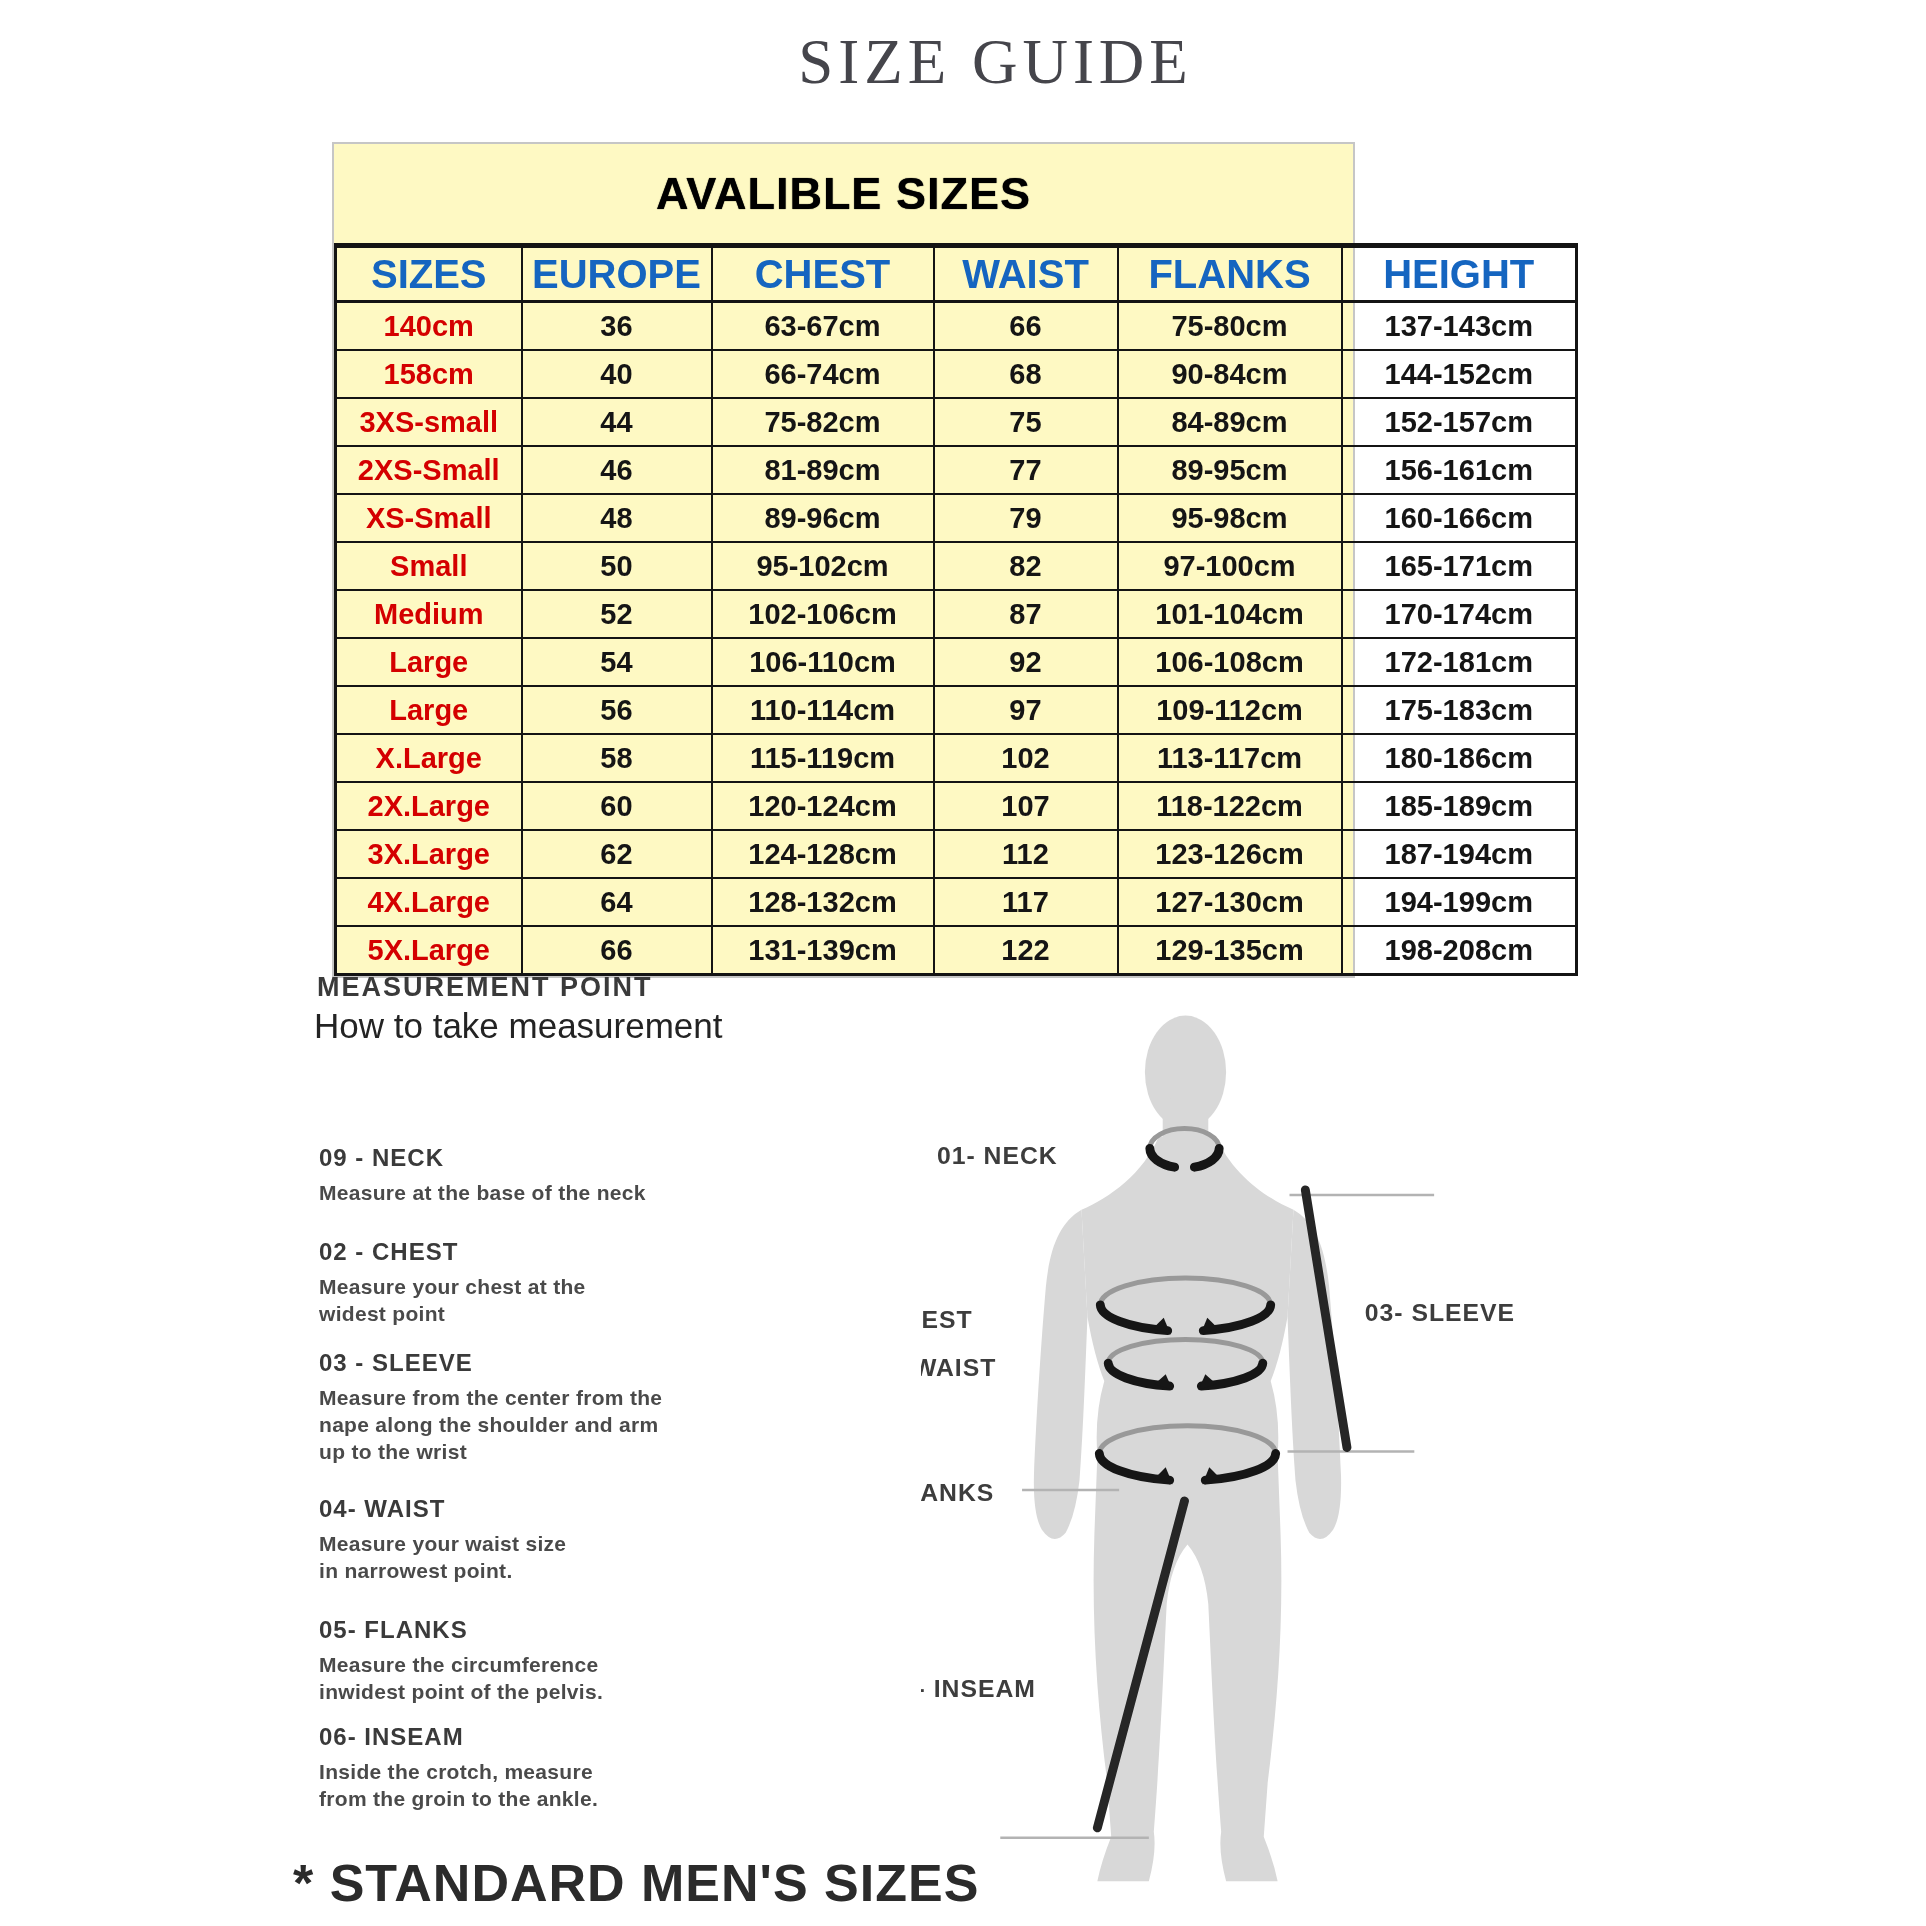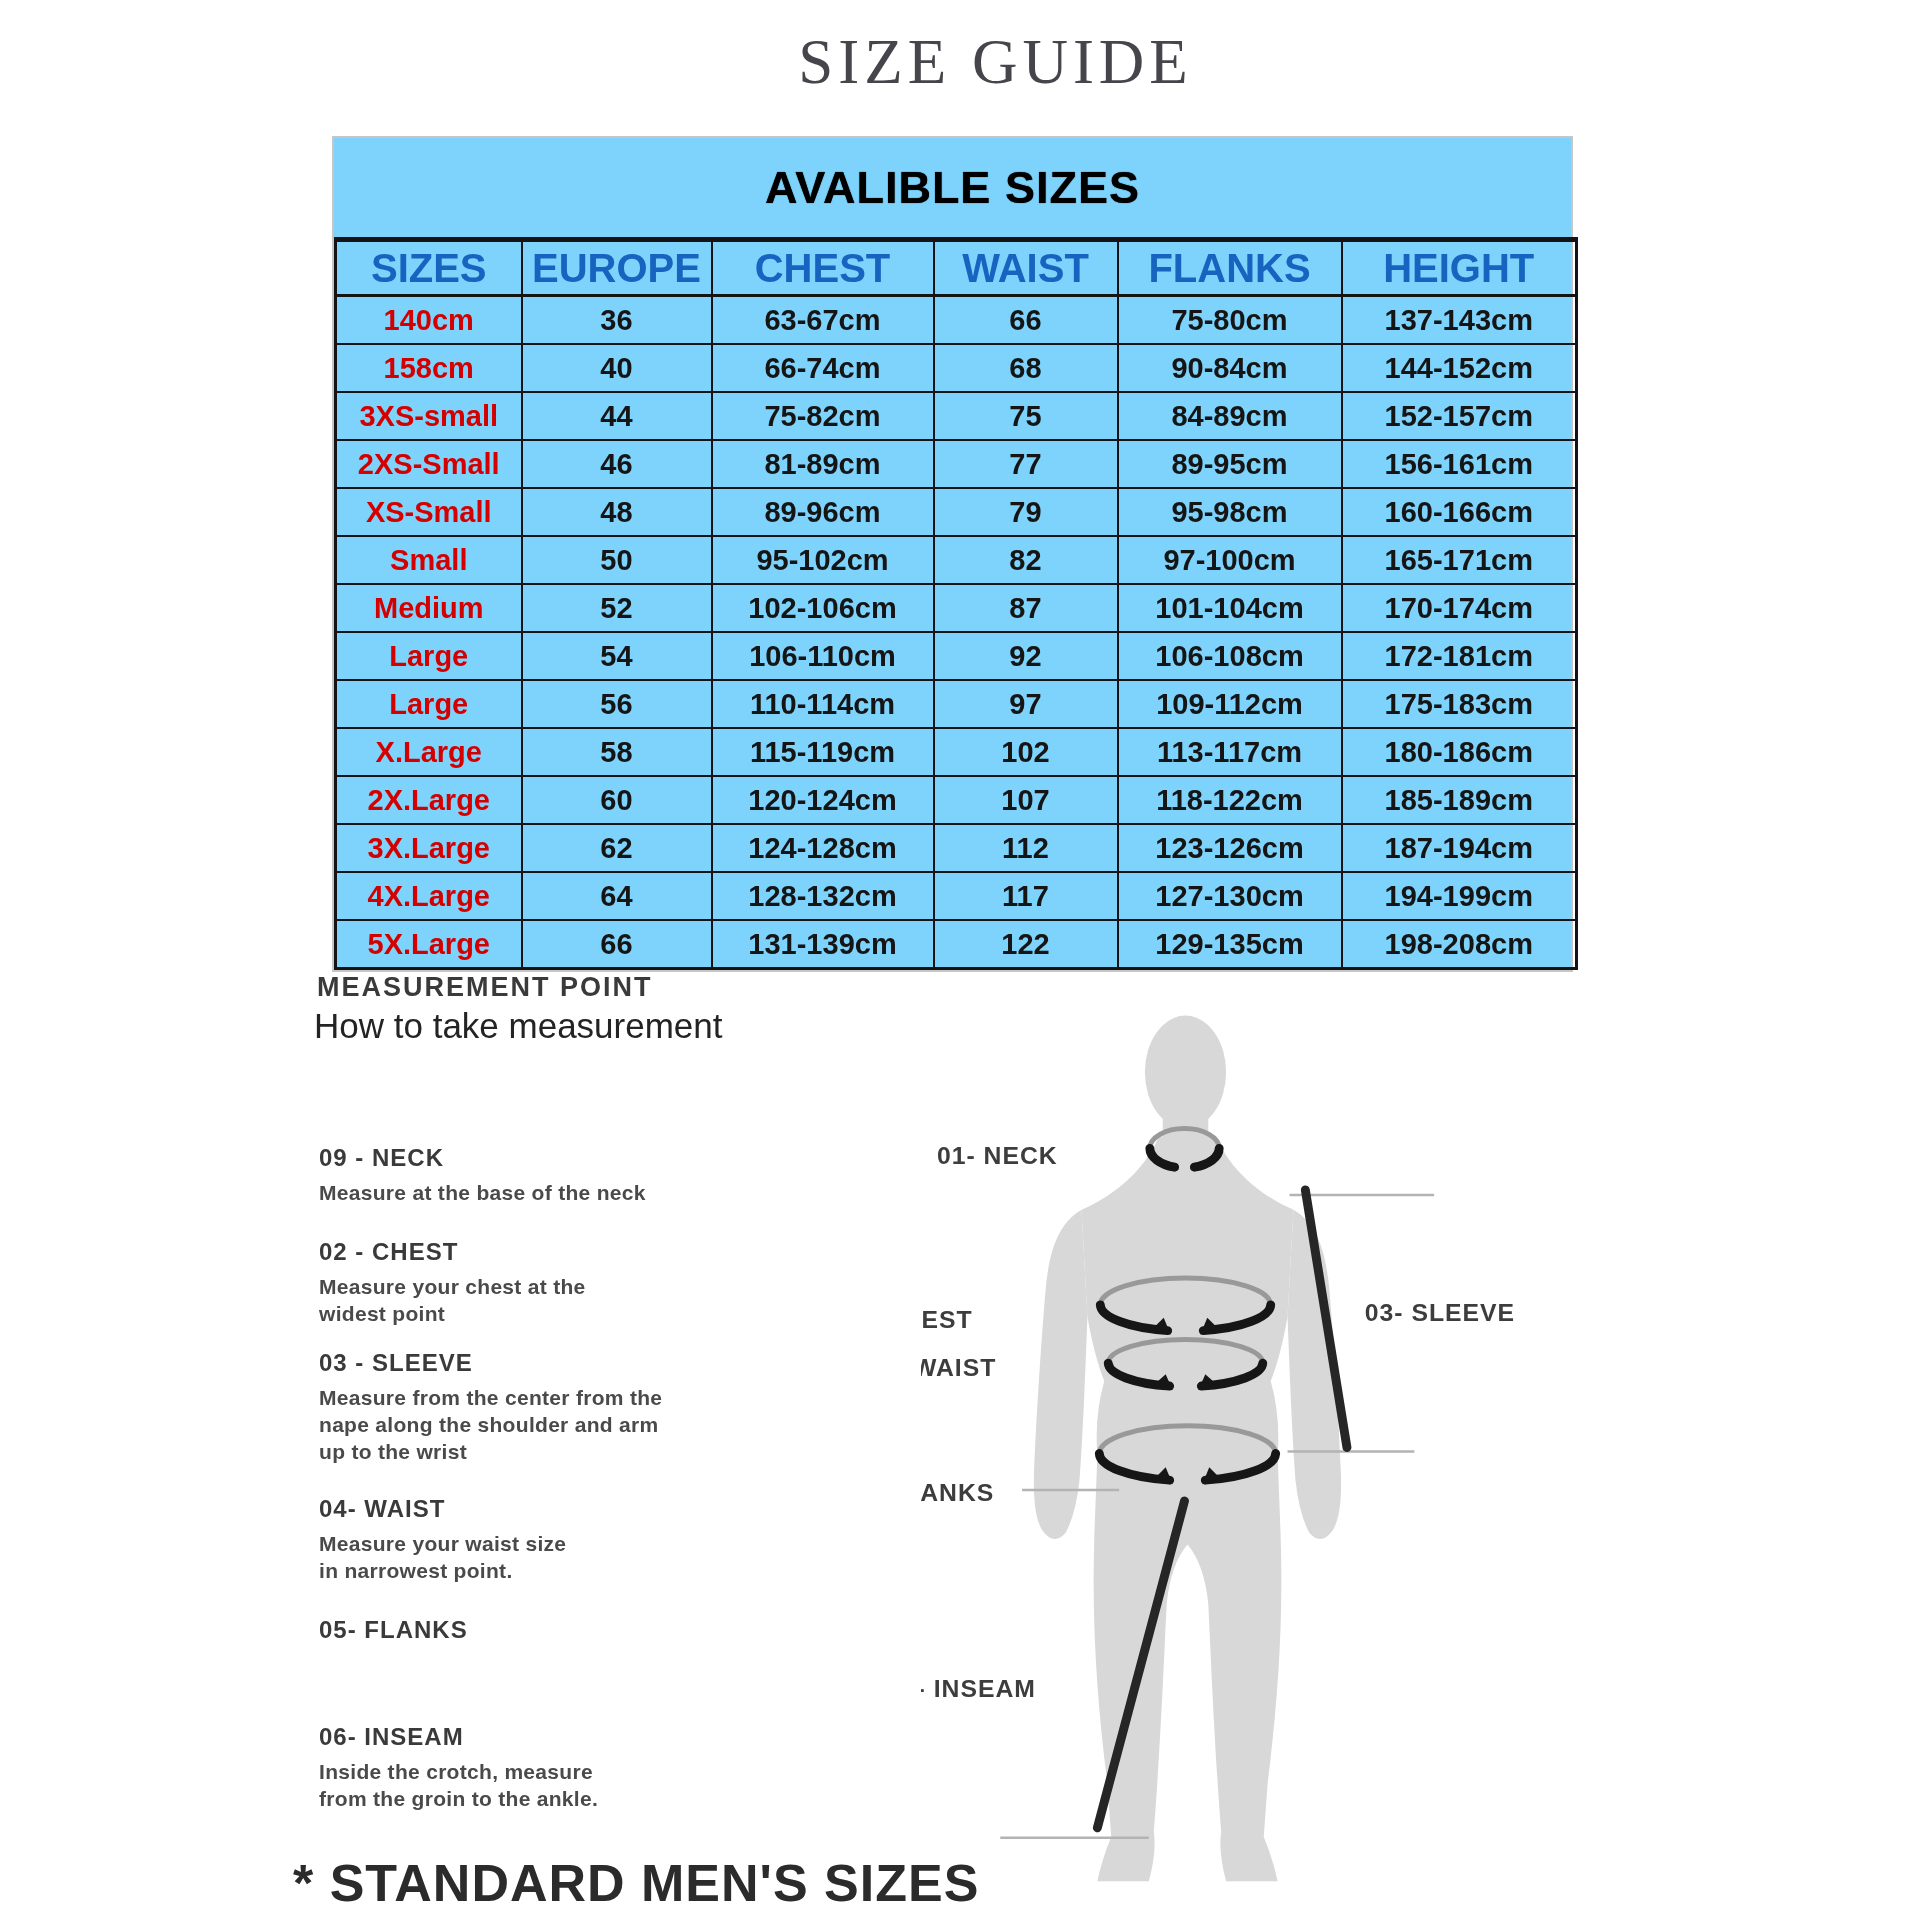--- a/index.html
+++ b/index.html
@@ -5,22 +5,22 @@
   html,body{margin:0;padding:0;background:#fff;}
   .page{position:relative;width:1927px;height:1927px;background:#ffffff;overflow:hidden;
         font-family:"Liberation Sans",sans-serif;color:#1a1a1a;}
 
   
   .page-title{position:absolute;top:26px;left:0;width:100%;text-align:center;
               font-family:"Liberation Serif","DejaVu Serif",serif;font-weight:400;
               font-size:63px;letter-spacing:5px;color:#45454b;padding-left:32px;}
 
   
-  .table-wrap{position:absolute;left:332px;top:136px;width:1241px;
-              border:2px solid #c6c6c6;box-sizing:border-box;background:#7dd3fc;}
+  .table-wrap{position:absolute;left:332px;top:142px;width:1023px;
+              border:2px solid #c6c6c6;box-sizing:border-box;background:#fef9c3;}
   .table-title{height:99px;display:flex;align-items:center;justify-content:center;
                font-weight:700;font-size:45px;letter-spacing:1px;color:#000;
                text-shadow:0 0 1px #000;}
   table.sizes{width:100%;border-collapse:collapse;table-layout:fixed;
               border:3px solid #141414;border-top-width:5px;}
   table.sizes th, table.sizes td{border:2px solid #141414;text-align:center;
               vertical-align:middle;padding:0;overflow:hidden;white-space:nowrap;}
   table.sizes th{height:52px;font-size:40px;font-weight:700;color:#1565c0;
                  border-bottom-width:3px;}
   table.sizes td{height:46px;font-size:29px;font-weight:700;color:#151515;}
@@ -206,20 +206,21 @@
       <div class="m-item" id="item-2">
         <div class="m-label">03 - SLEEVE</div>
         <div class="m-desc">Measure from the center from the<br>nape along the shoulder and arm<br>up to the wrist</div>
       </div>
       <div class="m-item" id="item-3">
         <div class="m-label">04- WAIST</div>
         <div class="m-desc">Measure your waist size<br>in narrowest point.</div>
       </div>
       <div class="m-item" id="item-4">
         <div class="m-label">05-  FLANKS</div>
+        <div class="m-desc">Measure the circumference<br>inwidest point of the pelvis.</div>
       </div>
       <div class="m-item" id="item-5">
         <div class="m-label">06- INSEAM</div>
         <div class="m-desc">Inside the crotch, measure<br>from the groin to the ankle.</div>
       </div>
     </div>
 
   <div class="footnote">* STANDARD MEN'S SIZES</div>
 
   <svg class="figure-svg" width="634" height="941" viewBox="930 985 640 950">

